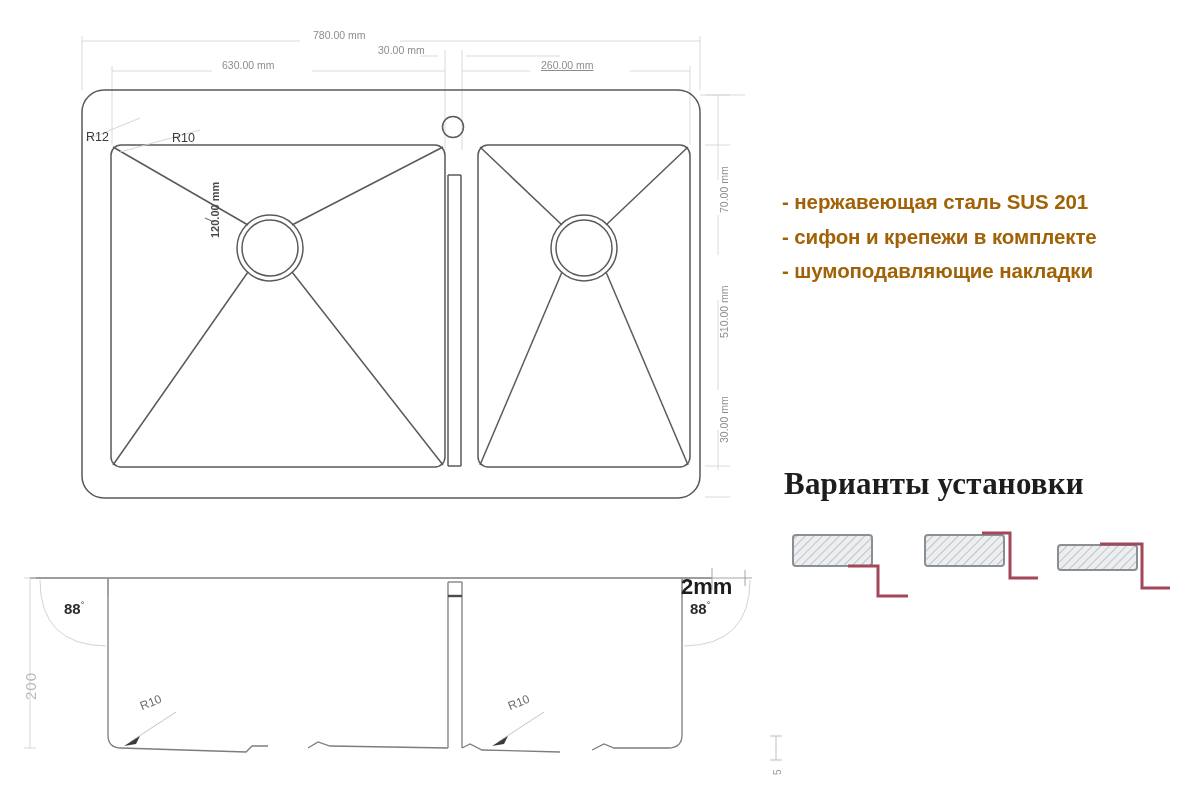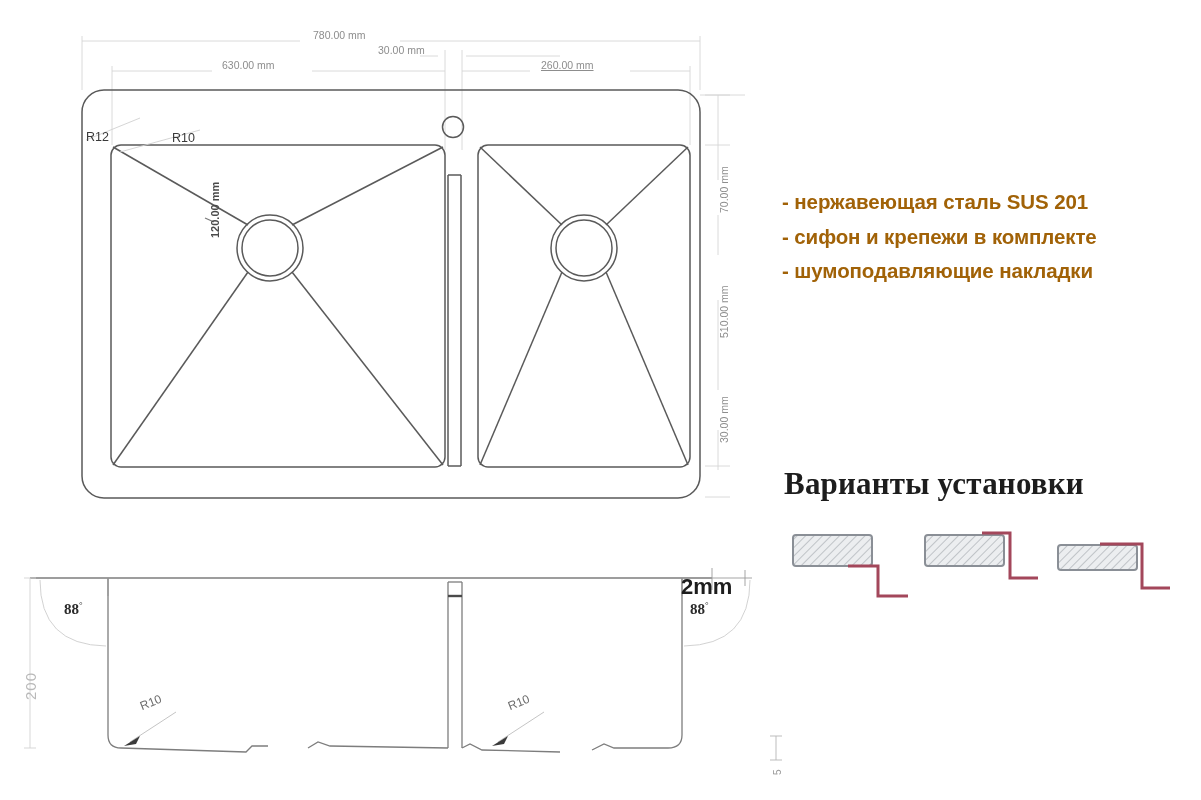--- a/index.html
+++ b/index.html
@@ -27,21 +27,21 @@
     font-size:31px;font-weight:bold;color:#1d1d1d;white-space:nowrap;
     letter-spacing:0.2px;
   }
 
   
   .lbl{position:absolute;white-space:nowrap;}
   .dim{color:#8d8d8d;font-size:10.5px;}
   .dim-dark{color:#4a4a4a;font-size:11px;font-weight:bold;}
   .rot90{transform-origin:0 0;transform:rotate(-90deg);}
   .big{font-size:22px;font-weight:bold;color:#1d1d1d;}
-  .ang{font-size:15px;font-weight:bold;color:#2b2b2b;font-family:Liberation Serif, serif;}
+  .ang{font-size:15px;font-weight:bold;color:#2b2b2b;}
   .deg{font-size:9px;vertical-align:super;font-weight:normal;}
   .rcall{font-size:12.5px;font-weight:normal;color:#3a3a3a;}
   .rcall-sm{font-size:12px;color:#6d6d6d;}
   .v200{color:#b9b9b9;font-size:15px;letter-spacing:1px;}
   .v5{color:#9a9a9a;font-size:10px;}
 </style>
 </head>
 <body>
 
 <div class="sheet">

